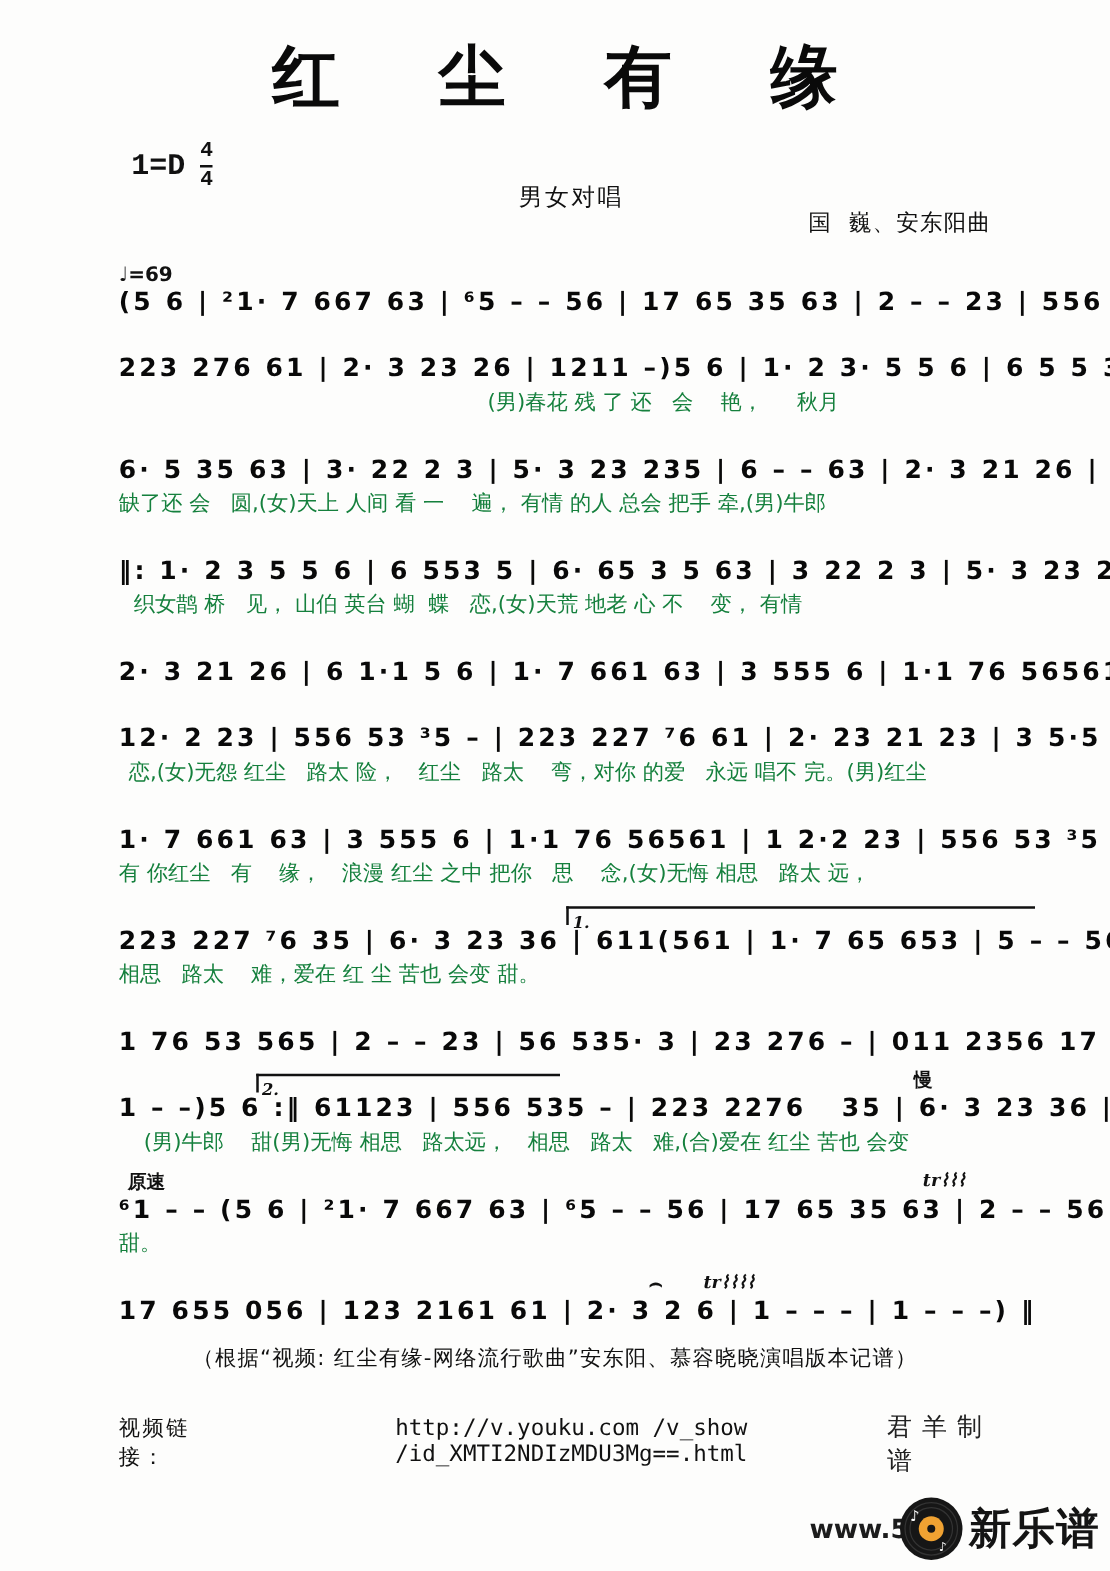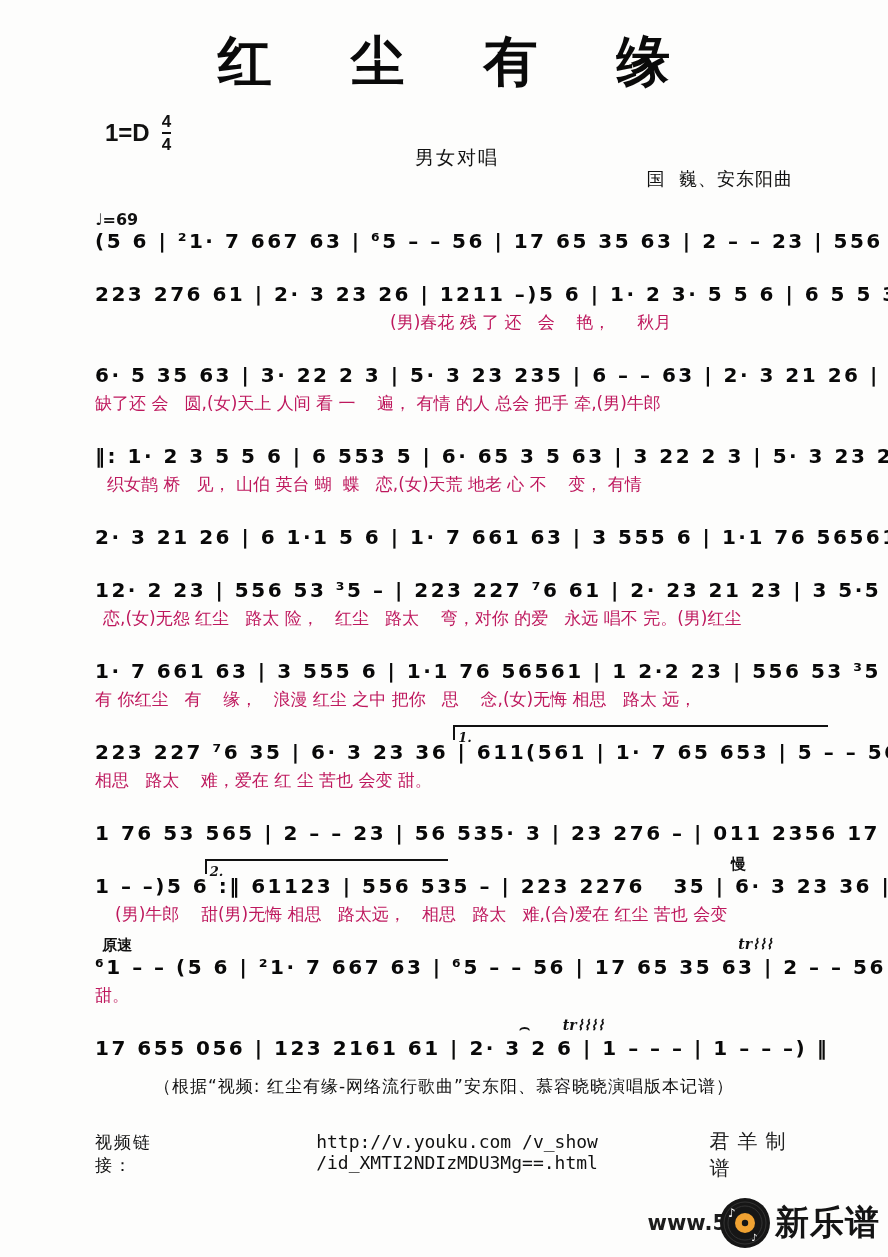--- a/index.html
+++ b/index.html
@@ -10,41 +10,41 @@
   }
   
   .title {
     padding-top:26px; text-align:center;
     font-family:"DejaVu Serif", serif;
     font-size:54px; font-weight:bold; letter-spacing:30px; text-indent:30px;
     color:#0a0a0a;
   }
   .meta-row { position:relative; height:82px; margin:6px 95px 0 105px; }
   .key-group { position:absolute; left:0; top:8px; display:flex; align-items:center;
-    font-size:24px; font-weight:bold; font-family:Liberation Sans, sans-serif; }
+    font-size:24px; font-weight:bold; font-family:Liberation Mono, monospace; }
   .frac { display:inline-flex; flex-direction:column; align-items:center; margin-left:12px;
     font-size:17px; line-height:1; font-weight:bold; }
   .frac .num { padding-bottom:2px; }
   .frac .den { border-top:2px solid #111; padding-top:2px; }
   .subtitle { position:absolute; left:16px; right:0; top:40px; text-align:center;
     font-size:19px; letter-spacing:2px; }
   .credits { position:absolute; right:0; top:0; text-align:left;
     font-size:18px; line-height:1.65; letter-spacing:1px; white-space:pre; }
   
   .score { margin-top:24px; }
   .system { position:relative; padding-top:17px; margin:0 62px 10px 95px; }
   .notation {
     font-family:"DejaVu Sans", sans-serif;
     font-weight:bold; font-size:20px; line-height:26px;
     letter-spacing:2.5px; white-space:pre; color:#090909;
   }
   .lyrics {
     font-family:"DejaVu Sans", sans-serif;
     font-size:17px; line-height:25px; margin-top:3px;
-    white-space:pre; color:#be185d;
+    white-space:pre; color:#15803d;
   }
   .ann { position:absolute; top:-1px; font-size:14px; font-weight:bold; white-space:nowrap; }
   .ann.tempo { font-size:16px; letter-spacing:0; }
   .ann.mark { font-size:15px; }
   .ann.trill { font-style:italic; font-family:"DejaVu Serif", serif; letter-spacing:0; }
   .ann.fermata { font-size:17px; }
   .volta { position:absolute; top:3px; height:13px;
     border-top:2px solid #111; border-left:2px solid #111; }
   .volta-label { font-family:"DejaVu Serif", serif; font-style:italic; font-weight:bold;
     font-size:13px; margin-left:3px; display:inline-block; line-height:13px; }

